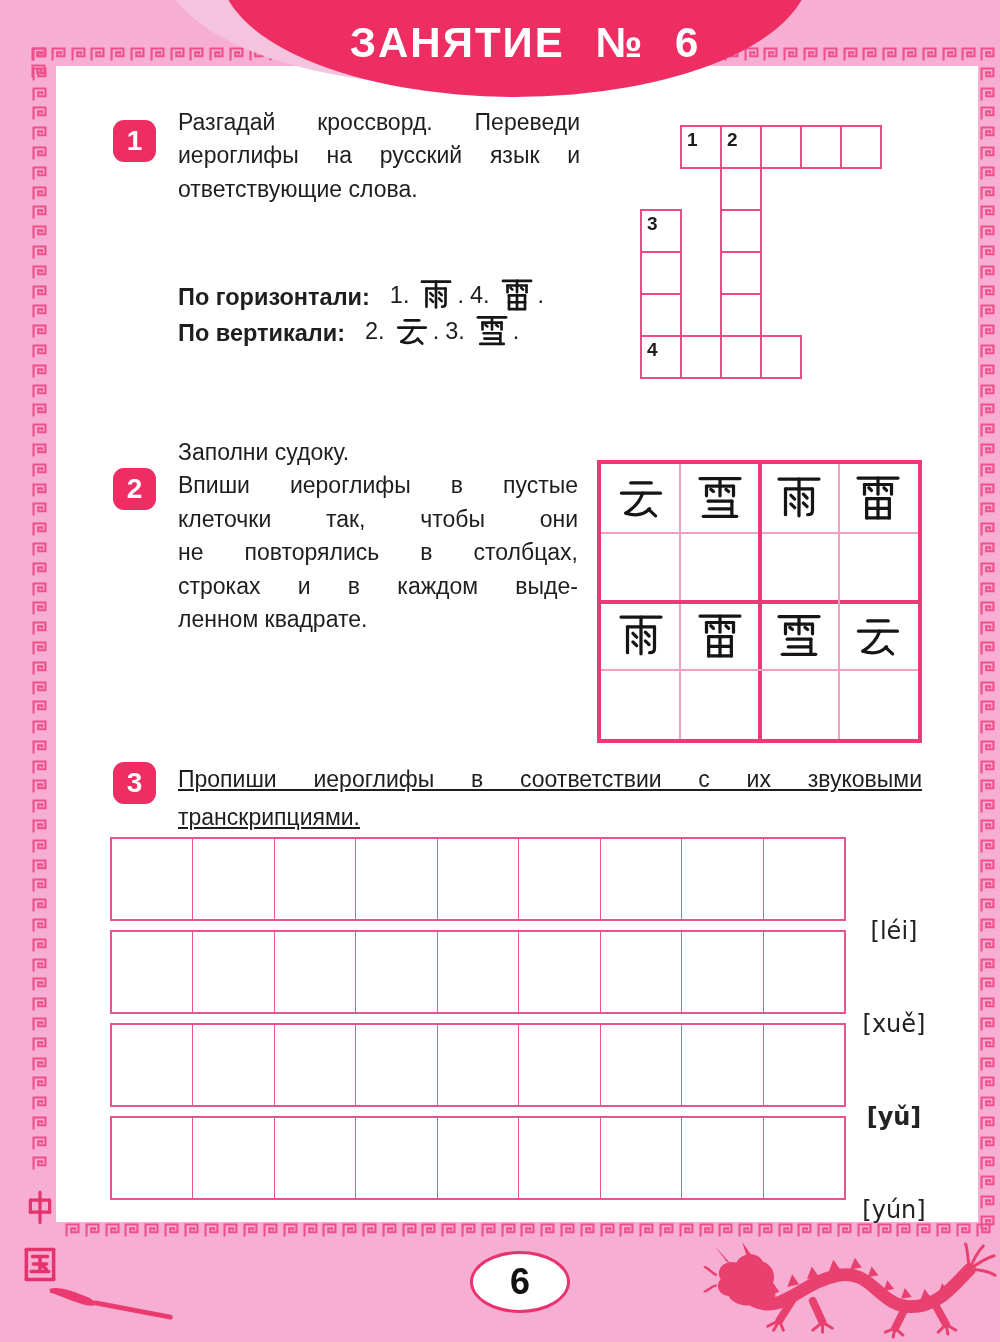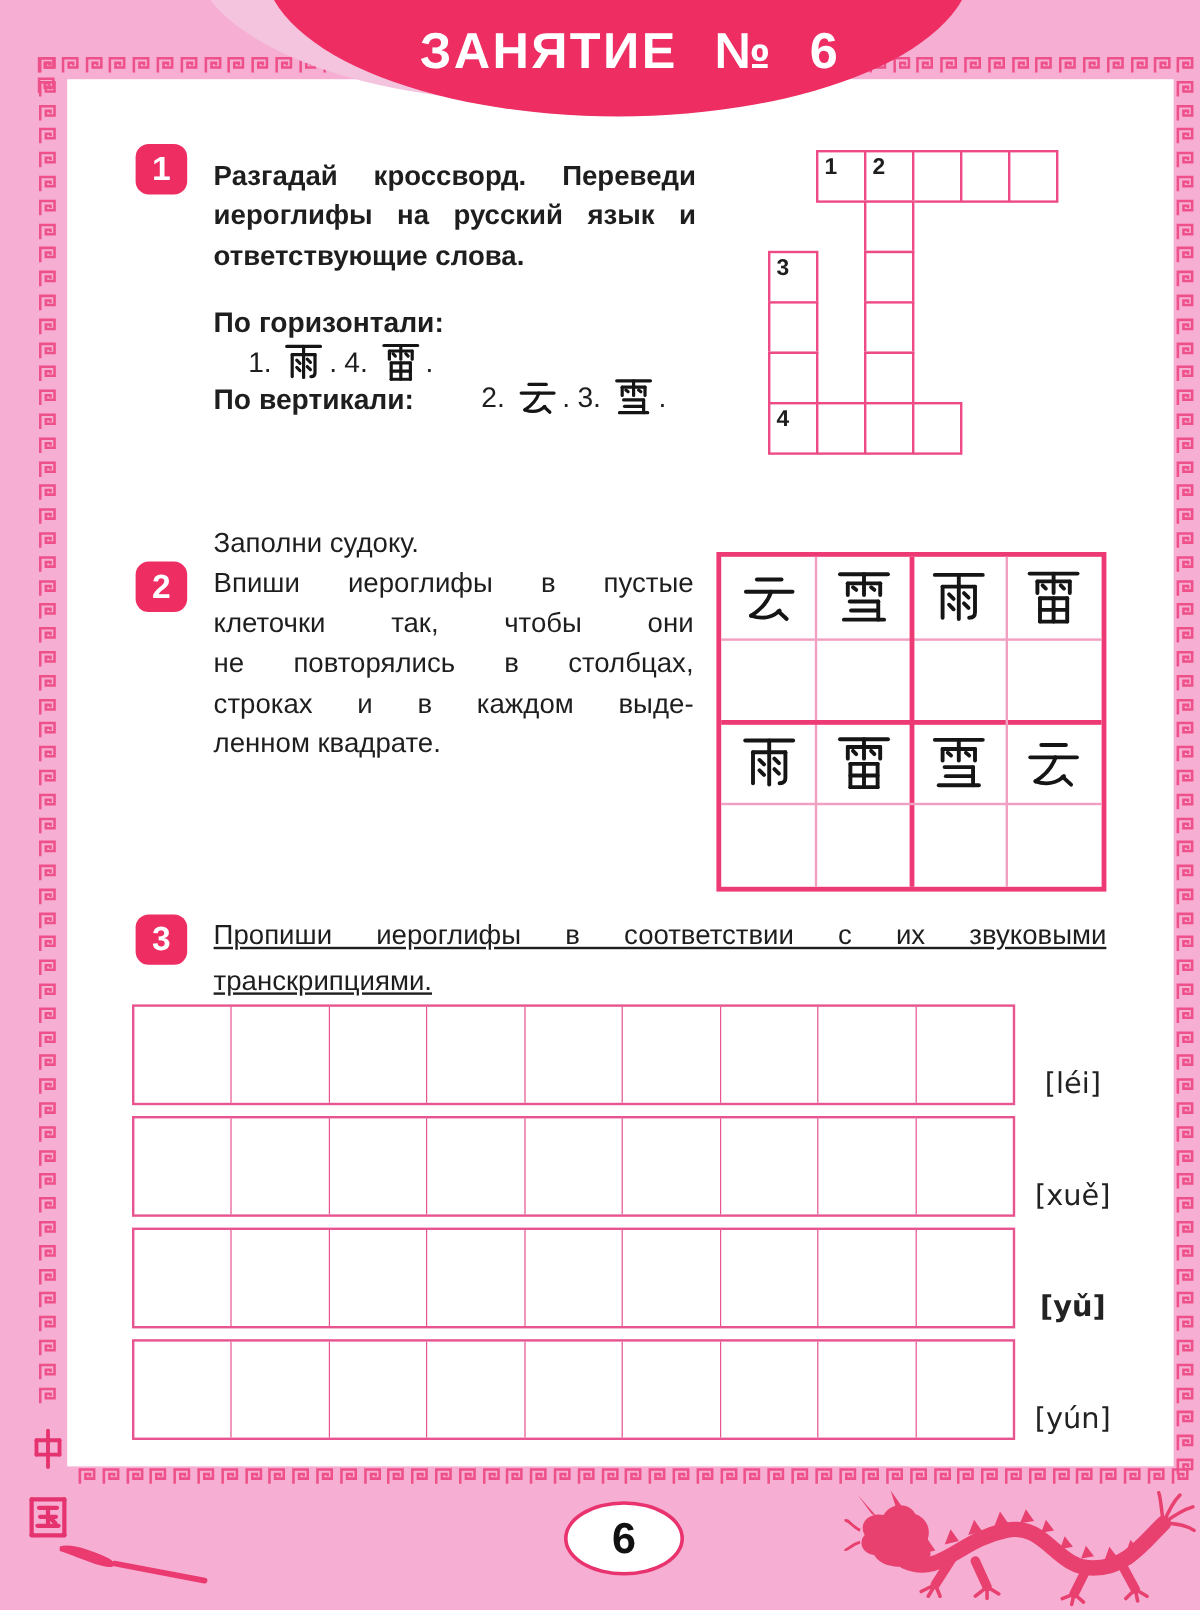--- a/index.html
+++ b/index.html
@@ -22,28 +22,28 @@
 
   
   .badge{position:absolute;left:113px;width:43px;height:42px;background:#ee2d63;border-radius:11px;
     color:#fff;font-size:28px;font-weight:bold;text-align:center;line-height:42px;z-index:2;}
   #badge1{top:120px;} #badge2{top:468px;} #badge3{top:762px;}
 
   
   .task-text{position:absolute;left:178px;color:#1e1e1e;font-size:23px;z-index:2;}
   .task-text .ln{line-height:33.4px;white-space:nowrap;}
   .task-text .ln.j{text-align:justify;text-align-last:justify;white-space:normal;}
-  #task1-text{top:130px;width:402px;font-weight:bold;}
+  #task1-text{top:106px;width:402px;}
   #task2-text{top:436px;width:400px;}
   #task3-text{top:760px;width:744px;}
   #task3-text .ln{line-height:38px;text-decoration:underline;}
 
   
   .clue-line{position:absolute;left:178px;color:#1e1e1e;font-size:23.5px;z-index:2;display:flex;align-items:center;}
-  #clue-across{top:256px;flex-direction:column;} #clue-down{top:312px;gap:36px;}
+  #clue-across{top:276px;} #clue-down{top:312px;}
   .clue-label{font-weight:bold;margin-right:14px;}
   .clue-num{margin:0 8px 0 6px;}
   .clue-item svg{vertical-align:middle;margin-bottom:4px;}
   .clue-dot{margin-left:2px;}
 
   
   #crossword{position:absolute;left:640px;top:125px;z-index:2;}
   .cw-cell{position:absolute;width:42px;height:44px;box-sizing:border-box;border:2px solid #ee4a86;background:#fff;}
   .cw-num{position:absolute;left:5px;top:2px;font-size:19px;font-weight:bold;color:#1e1e1e;}
 
@@ -53,21 +53,21 @@
   .sd-line{position:absolute;background:#f2a0c2;}
   .sd-line.thick{background:#ee3a74;}
   .sd-cell{position:absolute;display:flex;align-items:center;justify-content:center;}
 
   
   .practice-row{position:absolute;left:110px;width:736px;height:84px;box-sizing:border-box;
     border:2px solid #e7548f;display:flex;z-index:2;background:#fff;}
   .practice-cell{flex:1;box-sizing:border-box;}
   .practice-cell:not(:last-child){border-right:1.7px solid #e7548f;}
   .transcription{position:absolute;left:846px;width:96px;text-align:center;color:#222;
-    font-size:24px;font-family:"DejaVu Sans","Liberation Sans",sans-serif;z-index:2;}
+    font-size:24px;font-family:"DejaVu Sans","Liberation Sans",sans-serif;z-index:2;margin-top:28px;}
 
   
   #page-num{position:absolute;left:470px;top:1251px;width:100px;height:62px;background:#fff;
     border:3px solid #e8336e;border-radius:50%;box-sizing:border-box;z-index:6;
     display:flex;align-items:center;justify-content:center;font-size:36px;font-weight:bold;color:#111;}
   #side-caption{position:absolute;left:20px;top:1178px;z-index:6;}
   #side-caption svg{display:block;}
   #brush{position:absolute;left:45px;top:1283px;z-index:6;}
   #dragon{position:absolute;left:702px;top:1242px;z-index:6;}
 </style>

